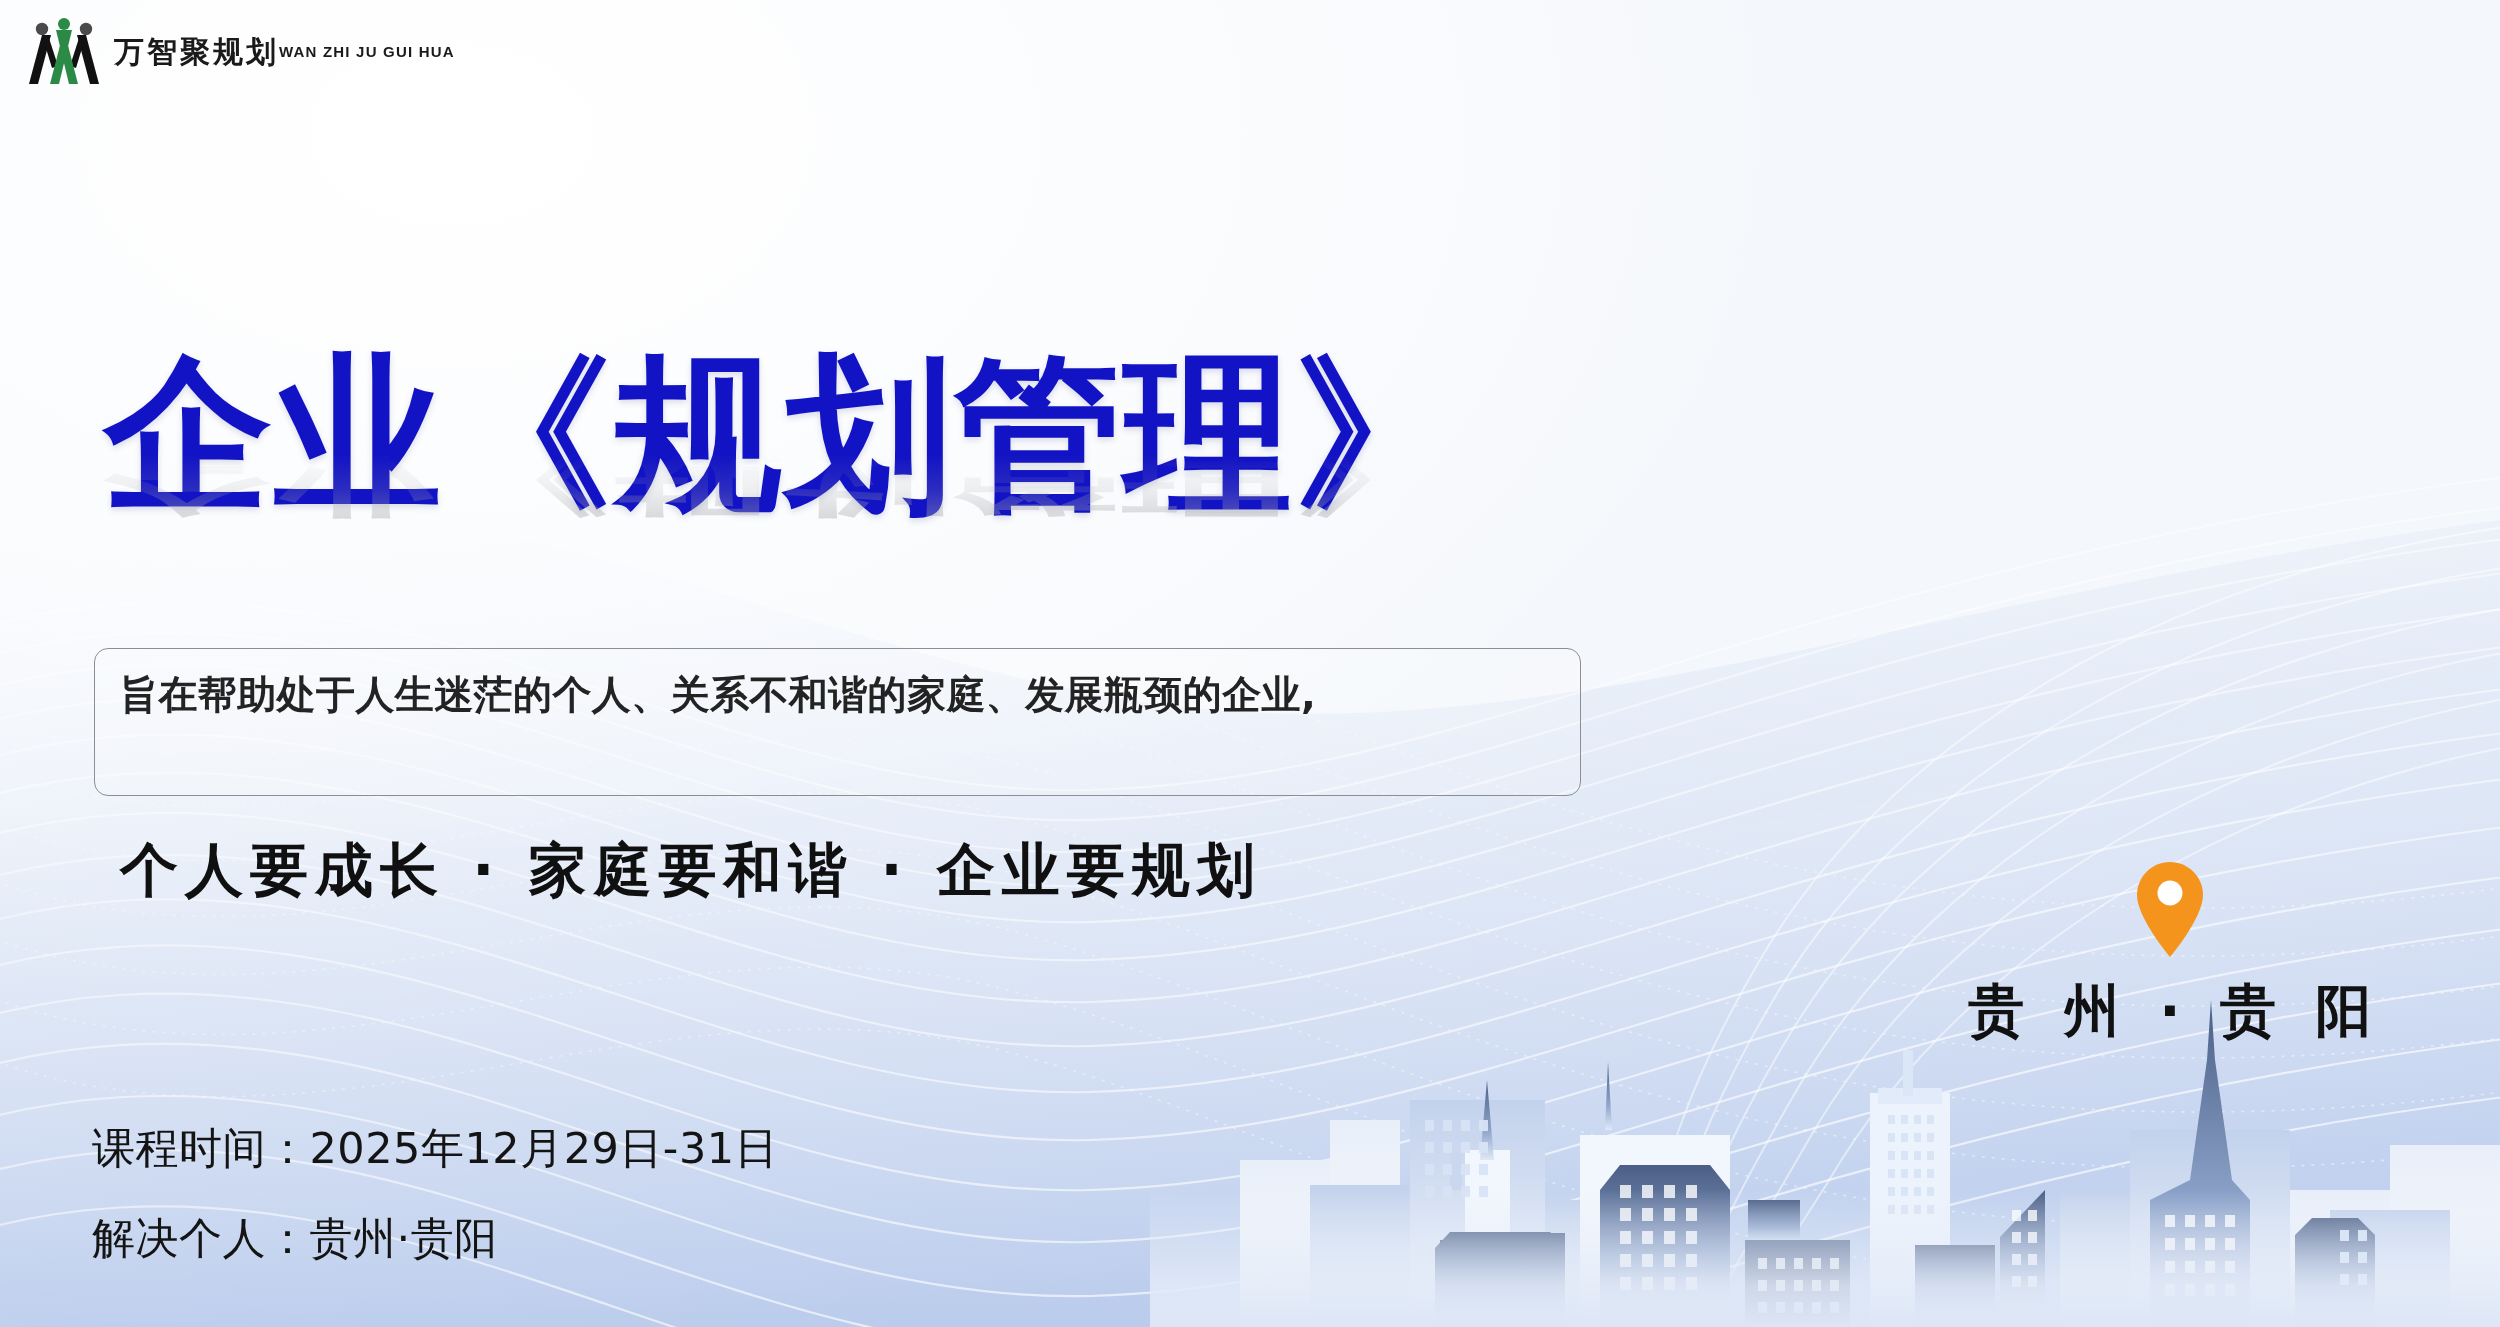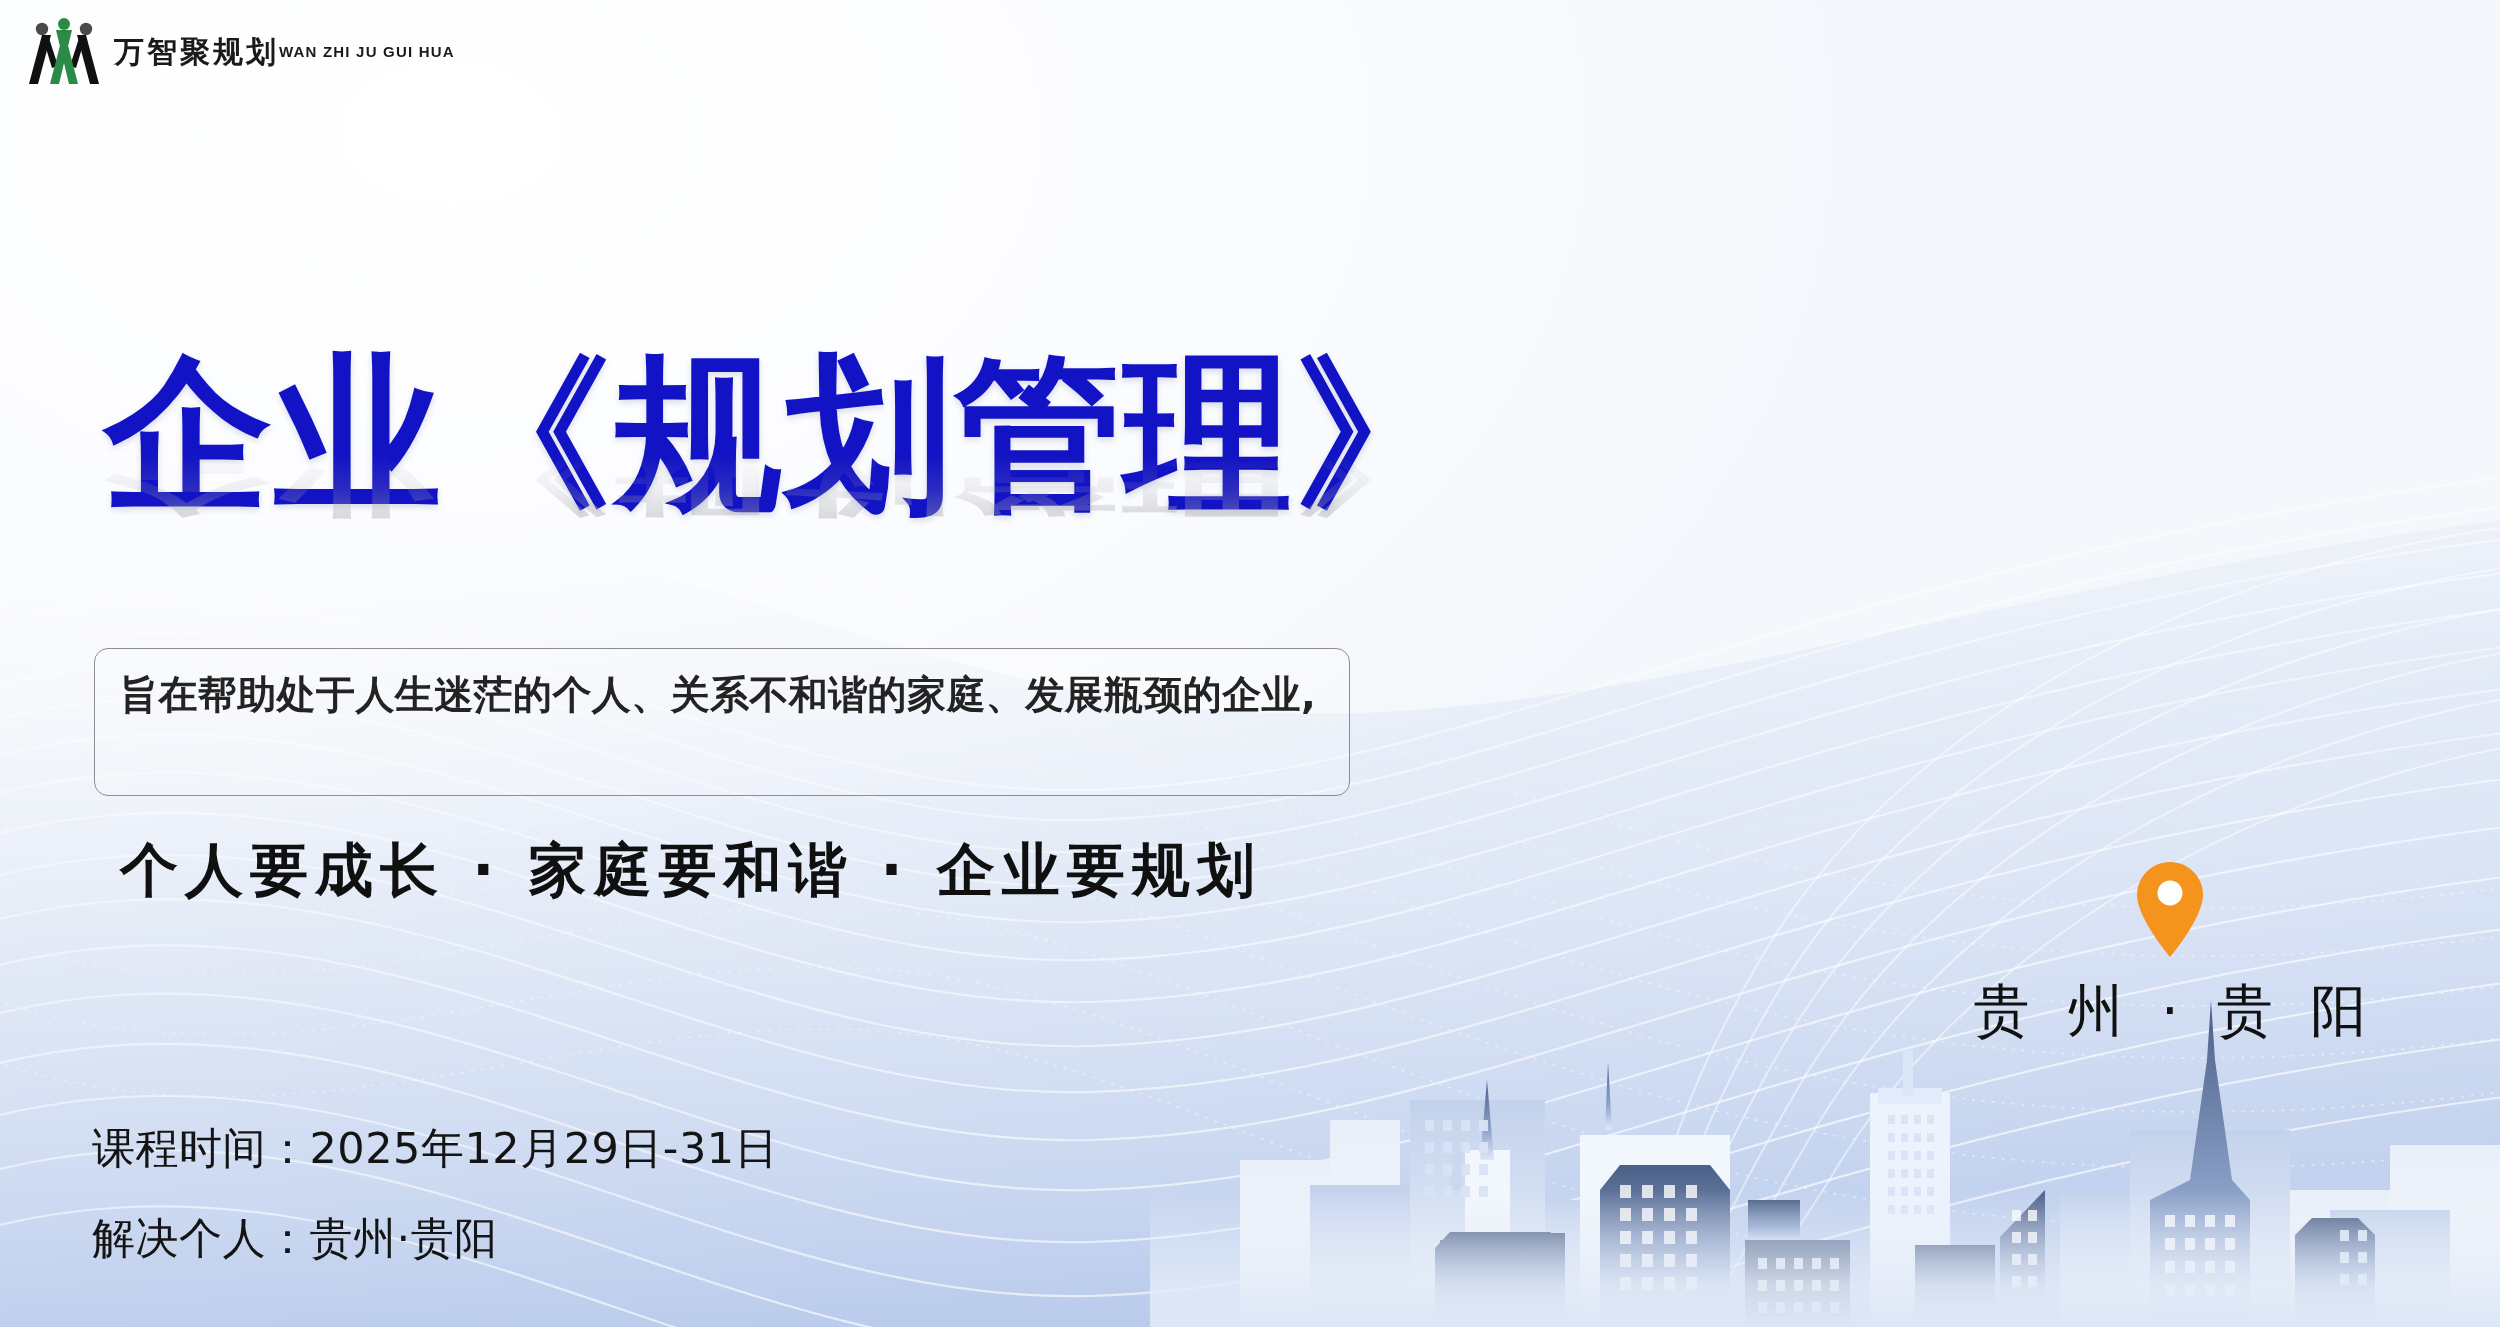--- a/index.html
+++ b/index.html
@@ -60,21 +60,21 @@
     -webkit-mask-image:linear-gradient(to bottom, rgba(0,0,0,.55) 0%, rgba(0,0,0,.20) 38%, rgba(0,0,0,0) 78%);
     mask-image:linear-gradient(to bottom, rgba(0,0,0,.55) 0%, rgba(0,0,0,.20) 38%, rgba(0,0,0,0) 78%);
     opacity:.85;
     filter:blur(.4px);
     pointer-events:none;
   }
 
   
   .desc-box {
     position:absolute; left:94px; top:648px;
-    width:1256px; height:148px;
+    width:1487px; height:148px;
     border:1.6px solid #8d8d92;
     border-radius:14px;
     background:rgba(255,255,255,.18);
     padding:12px 22px 0 24px;
   }
   .desc-line {
     font-family:"DejaVu Sans","Liberation Sans",sans-serif;
     font-size:39px; font-weight:600; color:#232323;
     line-height:68px; letter-spacing:.4px;
     white-space:nowrap;
@@ -100,21 +100,21 @@
 
   
   .location-block {
     position:absolute; left:1955px; top:860px;
     width:430px; text-align:center;
   }
   .pin-icon { display:block; margin:0 auto; width:74px; height:98px; }
   .location-text {
     margin-top:16px;
     font-family:"DejaVu Sans","Liberation Sans",sans-serif;
-    font-size:56px; font-weight:400; color:#111111;
+    font-size:56px; font-weight:700; color:#111111;
     letter-spacing:10px; white-space:nowrap;
     padding-left:10px;
   }
 </style>
 </head>
 <body>
 
 <div id="poster">
 
   <svg class="bg-svg" viewBox="0 0 2500 1327" preserveAspectRatio="none">

